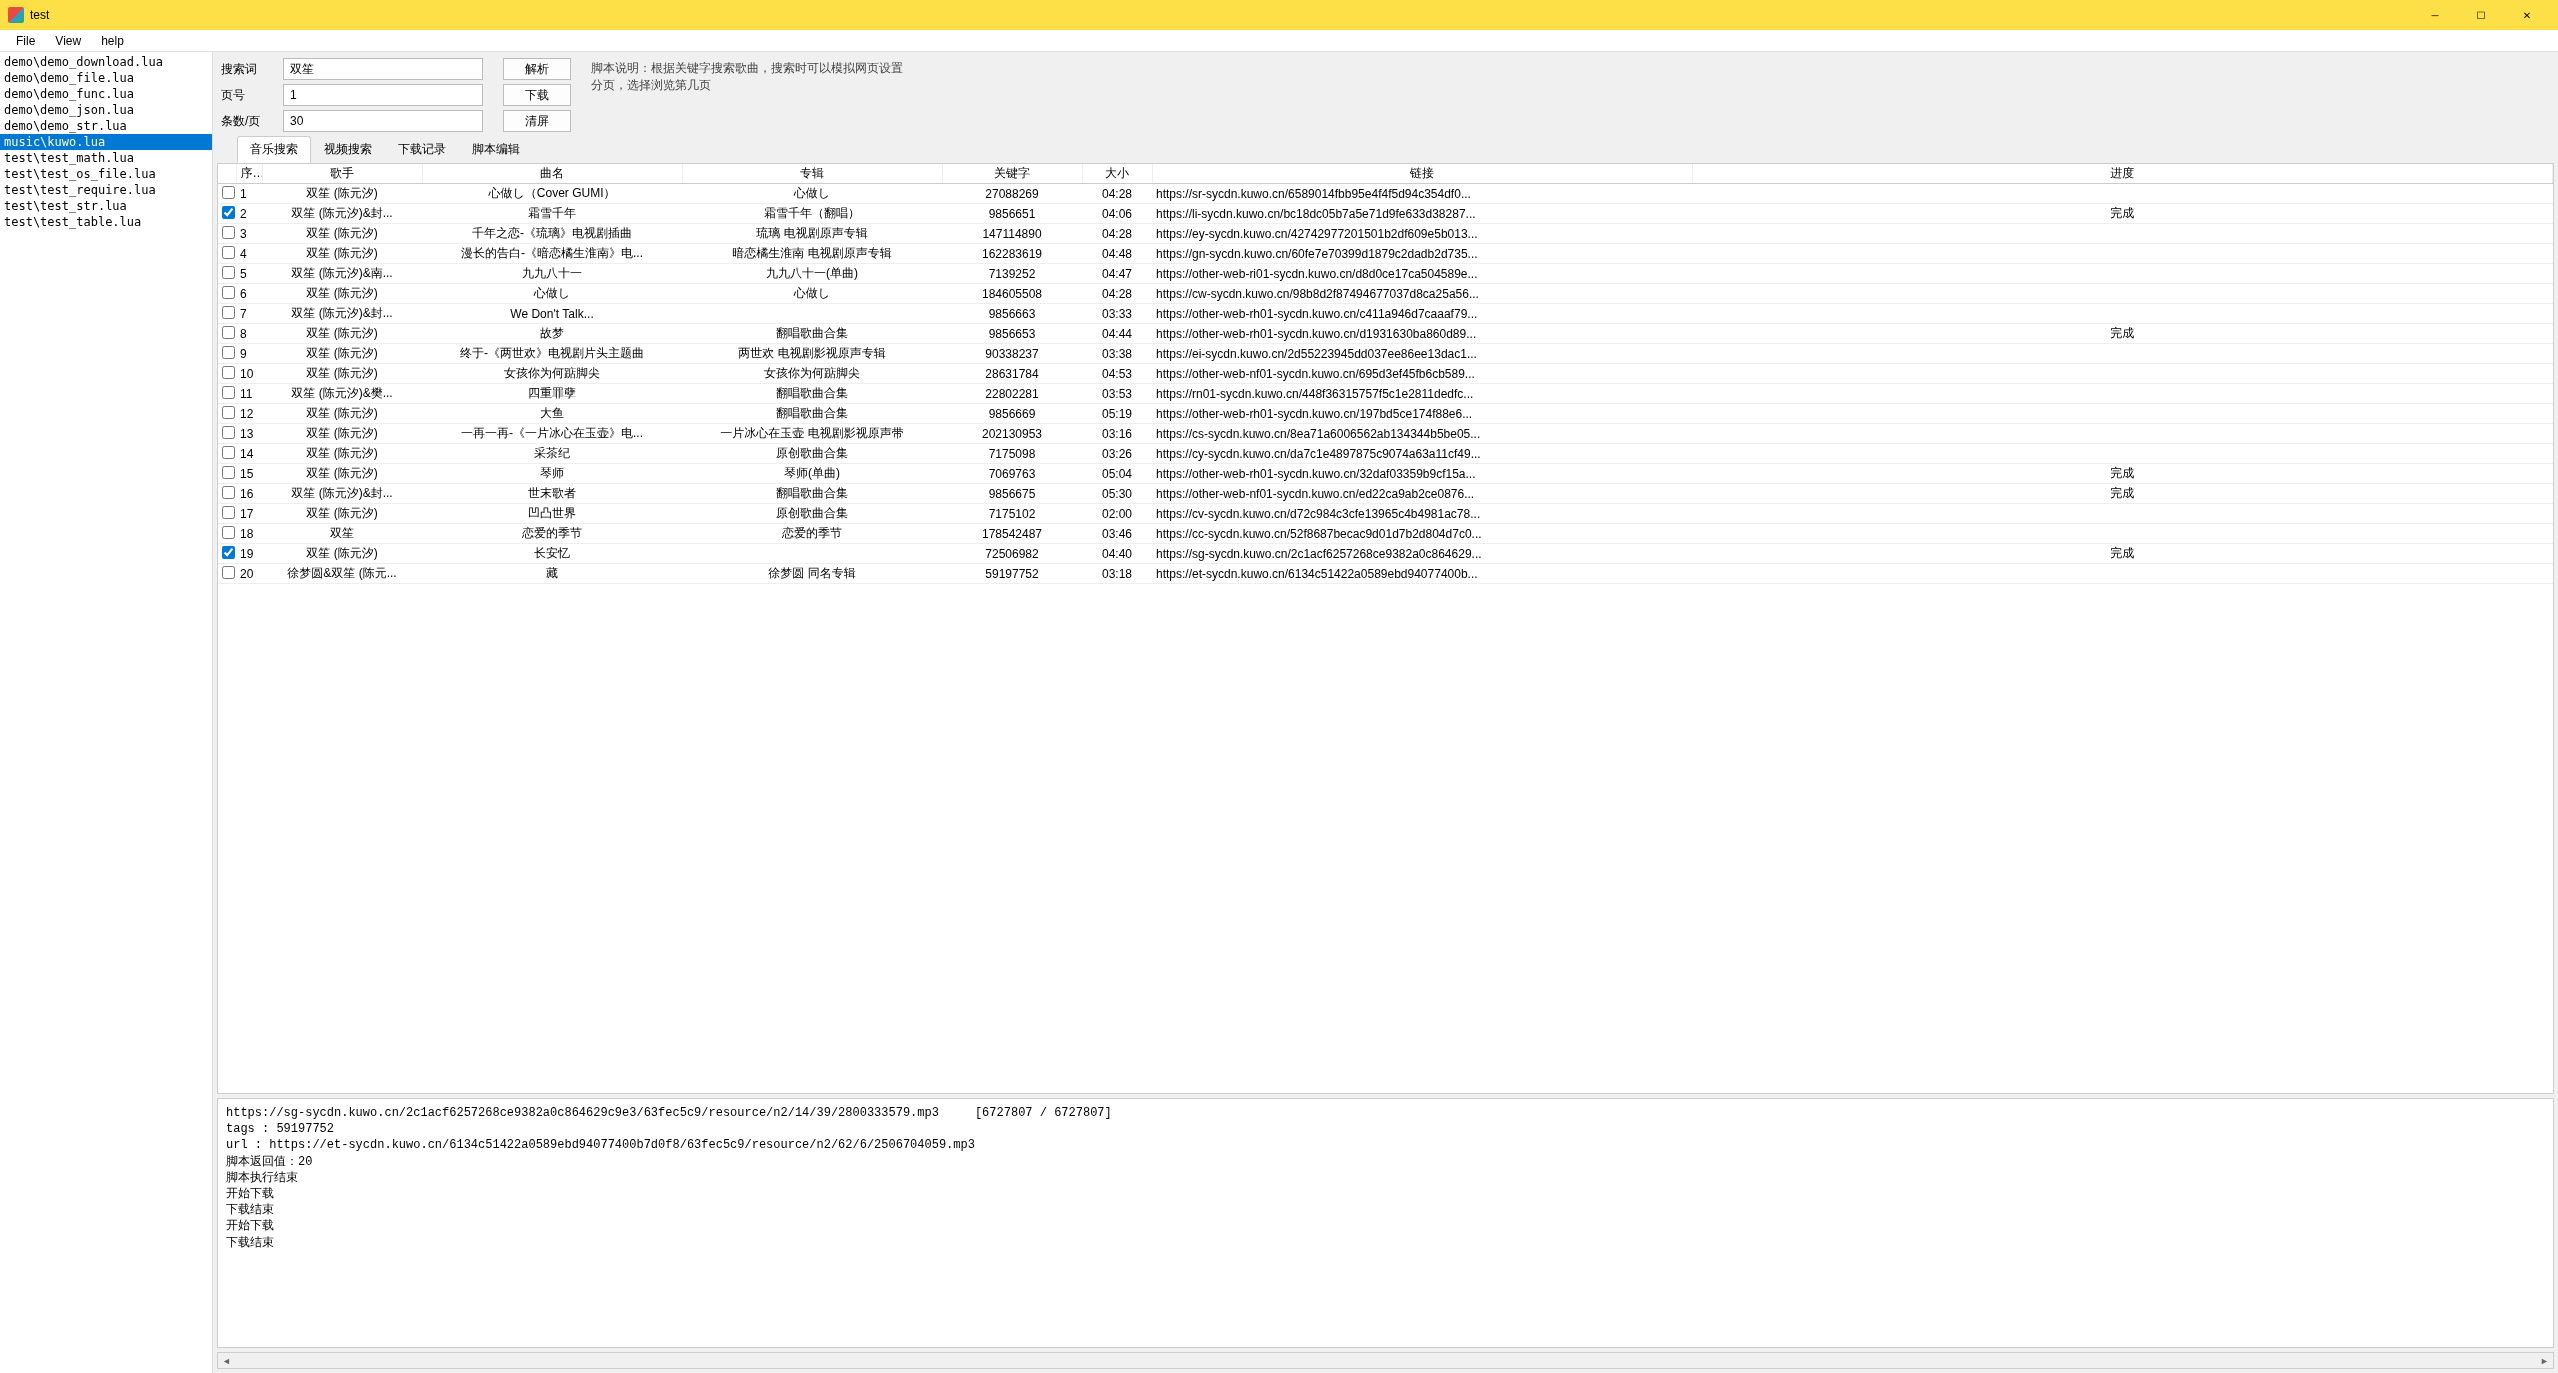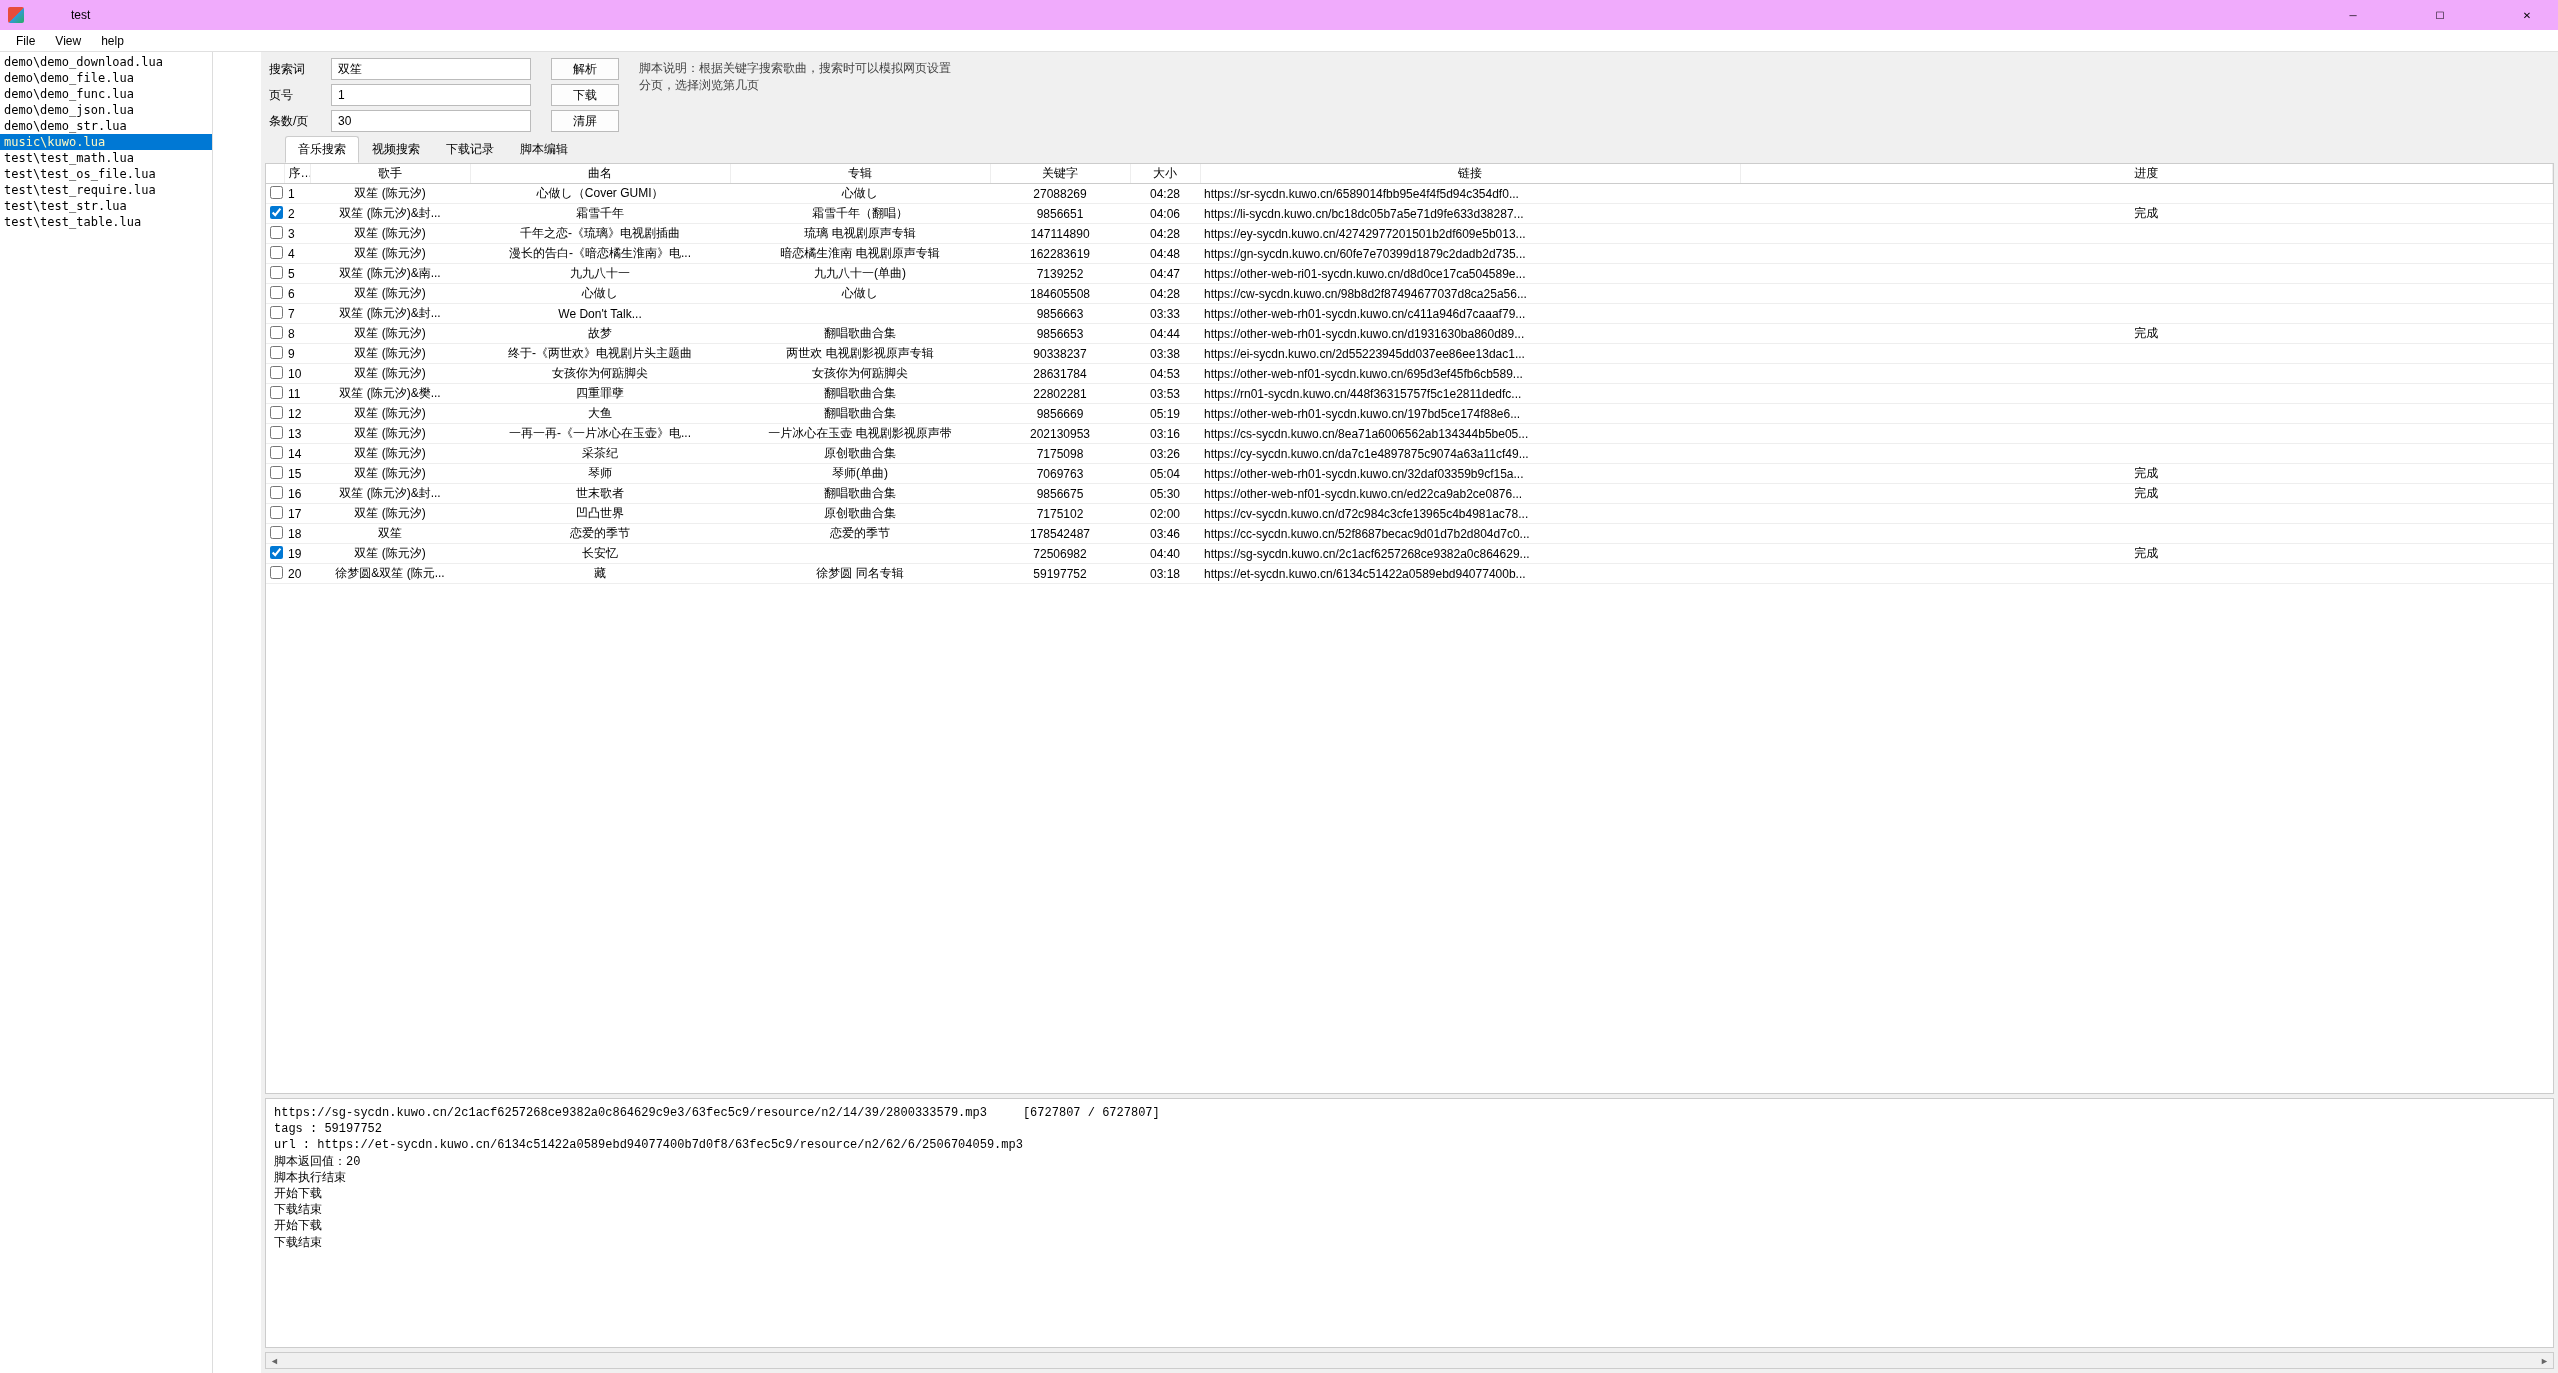--- a/index.html
+++ b/index.html
@@ -12,22 +12,21 @@
     height: 1373px;
     display: flex;
     flex-direction: column;
     overflow: hidden;
   }
   .titlebar {
     height: 30px;
     display: flex;
     align-items: center;
     padding: 4px 8px;
-    background: #f0abfc;
-    gap: 41px;
+    background: #fde047;
   }
   .titlebar .app-icon {
     width: 16px; height: 16px;
     margin-right: 6px;
     background: linear-gradient(135deg, #e74c3c 0%, #e74c3c 50%, #3498db 50%, #27ae60 100%);
     border-radius: 2px;
   }
   .titlebar .title { flex: 0 0 auto; font-size: 12px; }
   .titlebar .spacer { flex: 1; }
   .titlebar .win-btn {
@@ -60,21 +59,20 @@
   }
   .sidebar .file-item { padding: 1px 4px; white-space: nowrap; }
   .sidebar .file-item.selected { background: #0078d4; color: #fef9c3; }
 
   .main {
     flex: 1;
     display: flex;
     flex-direction: column;
     background: #f0f0f0;
     min-width: 0;
-    margin-left: 48px;
   }
   .form-area {
     padding: 6px 8px 4px;
     display: flex;
     gap: 20px;
     align-items: flex-start;
   }
   .form-grid { display: grid; grid-template-columns: 56px 200px; row-gap: 4px; column-gap: 6px; align-items: center; }
   .form-grid label { font-size: 12px; }
   .form-grid input {

